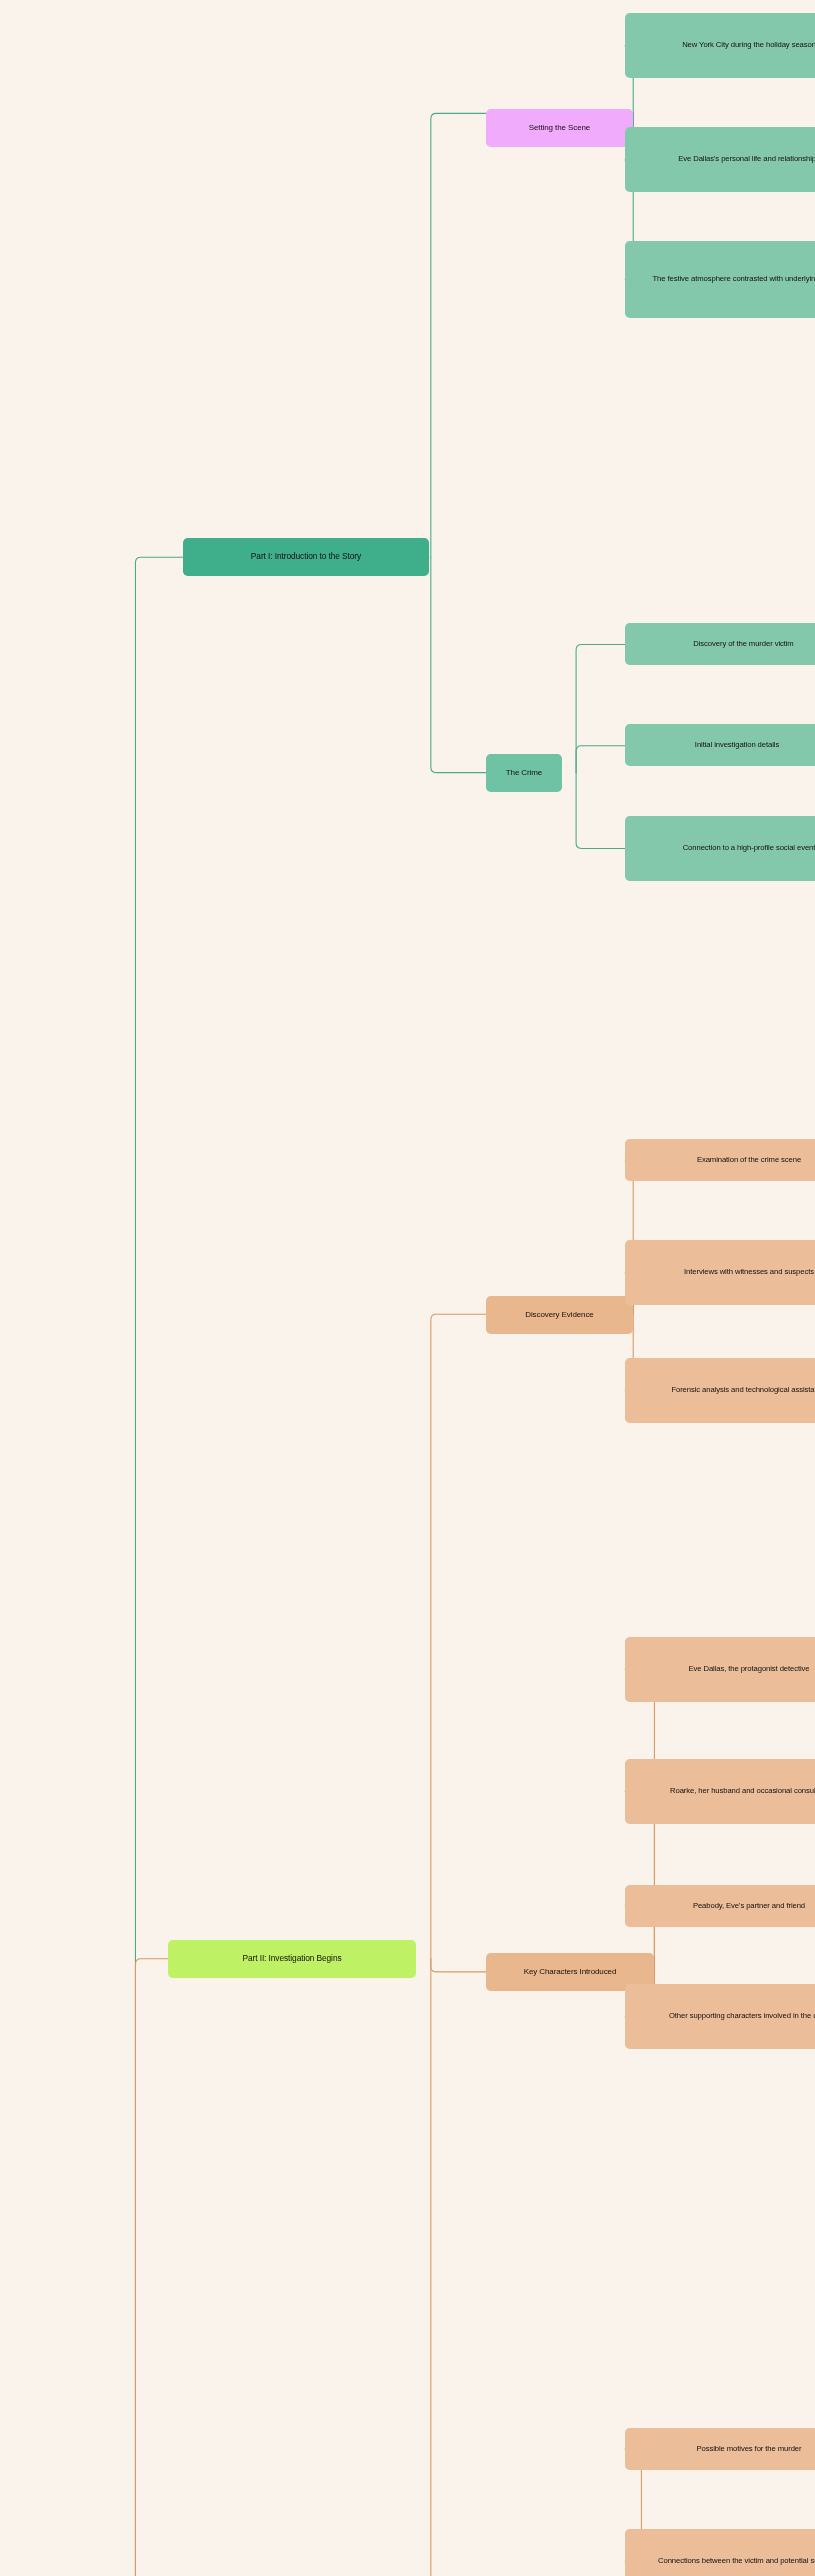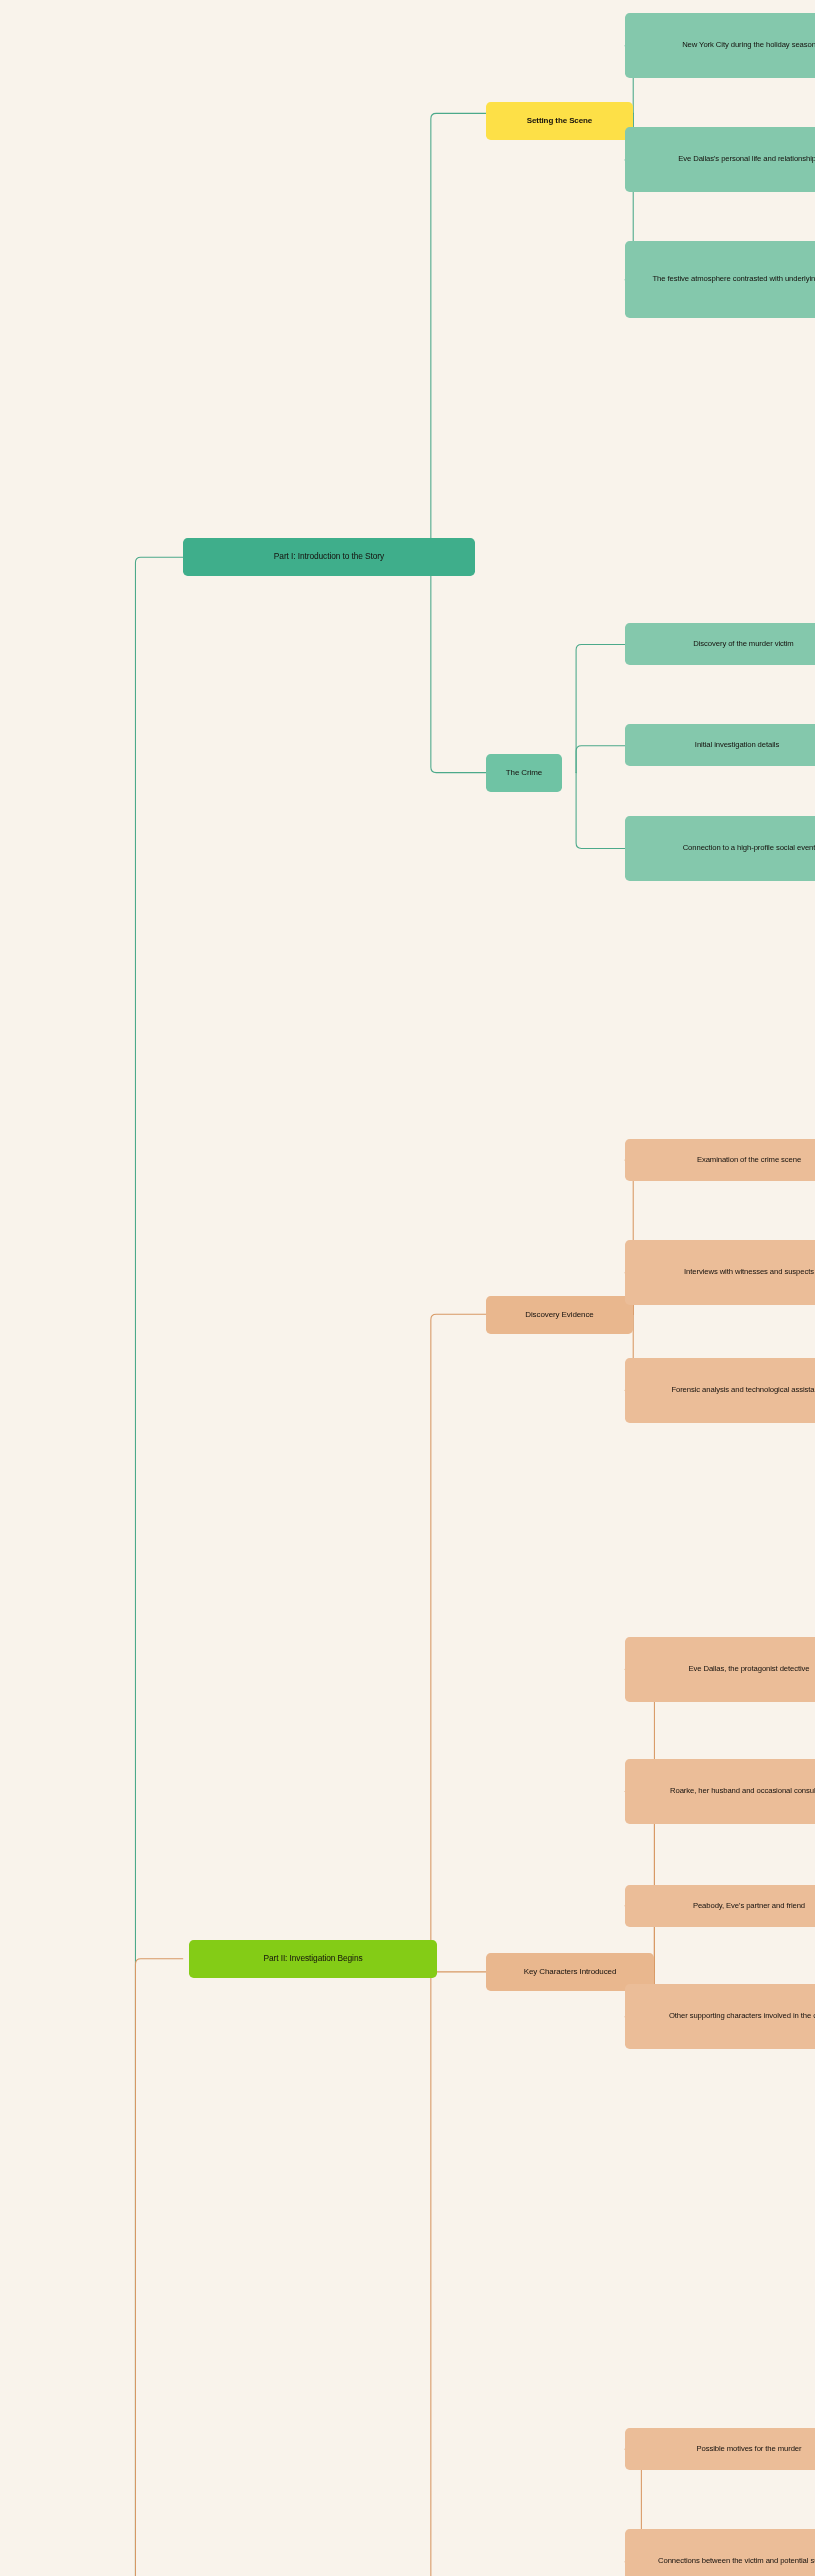--- a/index.html
+++ b/index.html
@@ -75,30 +75,30 @@
       <path d="M 643.6320000000001 8053.933000000001 L 726.524 8053.933000000001" fill="none" stroke="#B5A35F" stroke-width="1.6" stroke-linecap="round"></path>
       <path d="M 880.118 8053.933000000001 L 880.118 7872.988 Q 880.118 7864.988 888.118 7864.988 L 933.754 7864.988" fill="none" stroke="#B5A35F" stroke-width="1.6" stroke-linecap="round"></path>
       <path d="M 880.118 8053.933000000001 L 880.118 8058.276000000001 Q 880.118 8050.276000000001 888.118 8050.276000000001 L 933.754 8050.276000000001" fill="none" stroke="#B5A35F" stroke-width="1.6" stroke-linecap="round"></path>
       <path d="M 880.118 8053.933000000001 L 880.118 8225.126 Q 880.118 8233.126 888.118 8233.126 L 933.754 8233.126" fill="none" stroke="#B5A35F" stroke-width="1.6" stroke-linecap="round"></path>
       <path d="M 643.6320000000001 8053.933000000001 L 643.6320000000001 8857.787 Q 643.6320000000001 8865.787 651.6320000000001 8865.787 L 726.524 8865.787" fill="none" stroke="#B5A35F" stroke-width="1.6" stroke-linecap="round"></path>
       <path d="M 865.49 8865.787 L 865.49 8687.28 Q 865.49 8679.28 873.49 8679.28 L 933.754 8679.28" fill="none" stroke="#B5A35F" stroke-width="1.6" stroke-linecap="round"></path>
       <path d="M 865.49 8865.787 L 865.49 8872.568000000001 Q 865.49 8864.568000000001 873.49 8864.568000000001 L 933.754 8864.568000000001" fill="none" stroke="#B5A35F" stroke-width="1.6" stroke-linecap="round"></path>
       <path d="M 865.49 8865.787 L 865.49 9039.418000000001 Q 865.49 9047.418000000001 873.49 9047.418000000001 L 933.754 9047.418000000001" fill="none" stroke="#B5A35F" stroke-width="1.6" stroke-linecap="round"></path>
     </svg>
   <div id="nodes">
-      <div class="node lvl2" style="left: 183px; top: 538px; width: 292px; min-height: 38px; background: rgb(63, 174, 139);">Part I: Introduction to the Story</div>
-      <div class="node lvl3" style="left: 486px; top: 102px; width: 147px; min-height: 38px; background: #fde047; font-weight: bold;">Setting the Scene</div>
+      <div class="node lvl2" style="left: 183px; top: 538px; width: 246px; min-height: 38px; background: rgb(63, 174, 139);">Part I: Introduction to the Story</div>
+      <div class="node lvl3" style="left: 486px; top: 109px; width: 147px; min-height: 38px; background: #f0abfc;">Setting the Scene</div>
       <div class="node lvl4" style="left: 625px; top: 13px; width: 248px; min-height: 65px; background: rgb(132, 200, 172);">New York City during the holiday season</div>
       <div class="node lvl4" style="left: 625px; top: 127px; width: 248px; min-height: 65px; background: rgb(132, 200, 172);">Eve Dallas's personal life and relationships</div>
       <div class="node lvl4" style="left: 625px; top: 241px; width: 248px; min-height: 77px; background: rgb(132, 200, 172);">The festive atmosphere contrasted with underlying tension</div>
       <div class="node lvl3" style="left: 486px; top: 754px; width: 76px; min-height: 38px; background: rgb(111, 195, 164);">The Crime</div>
       <div class="node lvl4" style="left: 625px; top: 623px; width: 237px; min-height: 42px; background: rgb(132, 200, 172);">Discovery of the murder victim</div>
       <div class="node lvl4" style="left: 625px; top: 724px; width: 224px; min-height: 42px; background: rgb(132, 200, 172);">Initial investigation details</div>
       <div class="node lvl4" style="left: 625px; top: 816px; width: 248px; min-height: 65px; background: rgb(132, 200, 172);">Connection to a high-profile social event</div>
-      <div class="node lvl2" style="left: 189px; top: 1940px; width: 248px; min-height: 38px; background: #84cc16;">Part II: Investigation Begins</div>
+      <div class="node lvl2" style="left: 168px; top: 1940px; width: 248px; min-height: 38px; background: #bef264;">Part II: Investigation Begins</div>
       <div class="node lvl3" style="left: 486px; top: 1296px; width: 147px; min-height: 38px; background: rgb(233, 183, 142);">Discovery Evidence</div>
       <div class="node lvl4" style="left: 625px; top: 1139px; width: 248px; min-height: 42px; background: rgb(235, 189, 152);">Examination of the crime scene</div>
       <div class="node lvl4" style="left: 625px; top: 1240px; width: 248px; min-height: 65px; background: rgb(235, 189, 152);">Interviews with witnesses and suspects</div>
       <div class="node lvl4" style="left: 625px; top: 1358px; width: 248px; min-height: 65px; background: rgb(235, 189, 152);">Forensic analysis and technological assistance</div>
       <div class="node lvl3" style="left: 486px; top: 1953px; width: 168px; min-height: 38px; background: rgb(233, 183, 142);">Key Characters Introduced</div>
       <div class="node lvl4" style="left: 625px; top: 1637px; width: 248px; min-height: 65px; background: rgb(235, 189, 152);">Eve Dallas, the protagonist detective</div>
       <div class="node lvl4" style="left: 625px; top: 1759px; width: 248px; min-height: 65px; background: rgb(235, 189, 152);">Roarke, her husband and occasional consultant</div>
       <div class="node lvl4" style="left: 625px; top: 1885px; width: 248px; min-height: 42px; background: rgb(235, 189, 152);">Peabody, Eve's partner and friend</div>
       <div class="node lvl4" style="left: 625px; top: 1984px; width: 248px; min-height: 65px; background: rgb(235, 189, 152);">Other supporting characters involved in the case</div>
       <div class="node lvl4" style="left: 625px; top: 2428px; width: 248px; min-height: 42px; background: rgb(235, 189, 152);">Possible motives for the murder</div>

